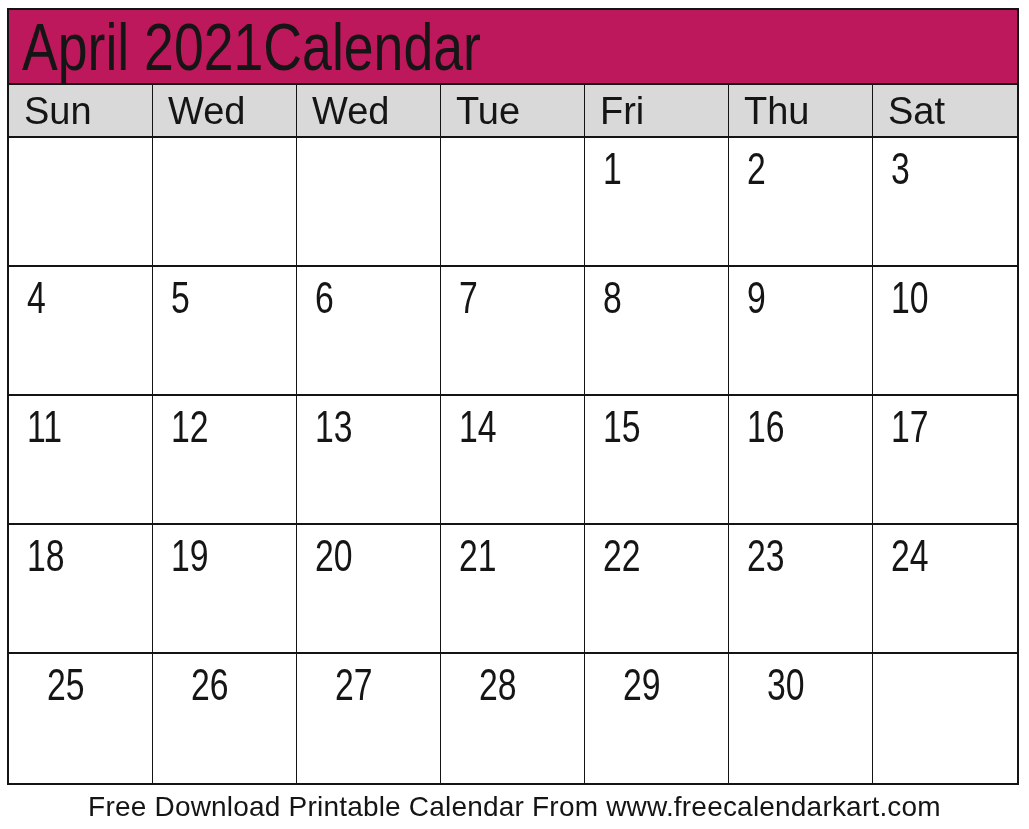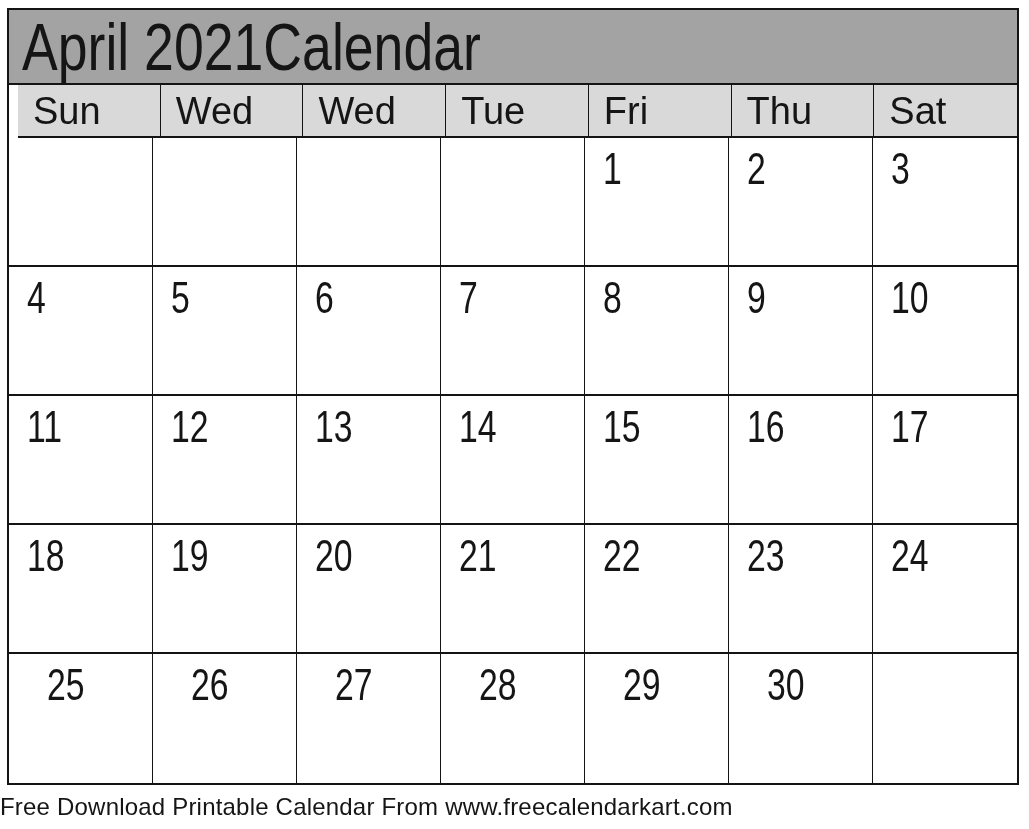--- a/index.html
+++ b/index.html
@@ -28,39 +28,38 @@
     flex-direction: column;
     background: #ffffff;
   }
   .title-band {
     height: 75px;
     box-sizing: border-box;
     border-bottom: 2px solid #141414;
     display: flex;
     align-items: center;
     padding-left: 13px;
-    background: #a3a3a3;
+    background: #be185d;
     flex: 0 0 auto;
   }
   .title-band h1 {
     margin: 0;
     font-size: 67px;
     font-weight: 400;
     line-height: 1;
     white-space: nowrap;
     transform: scaleX(0.80);
     transform-origin: left center;
     letter-spacing: 0px;
   }
   .weekday-row {
     flex: 0 0 auto;
     height: 53px;
     display: grid;
     grid-template-columns: repeat(7, 1fr);
-    padding-left: 9px;
   }
   .weekday-cell {
     background: #d9d9d9;
     border-right: 1px solid #141414;
     border-bottom: 2px solid #141414;
     box-sizing: border-box;
     display: flex;
     align-items: center;
     padding-left: 15px;
     font-size: 38px;
@@ -89,22 +88,22 @@
     line-height: 1.05;
     transform: scaleX(0.75);
     transform-origin: 0 0;
     white-space: nowrap;
   }
   .footer {
     position: absolute;
     left: 0;
     top: 789px;
     width: 1029px;
-    text-align: left;
-    font-size: 24px;
+    text-align: center;
+    font-size: 28px;
     line-height: 36px;
     letter-spacing: 0.2px;
     white-space: nowrap;
   }
 </style>
 </head>
 <body>
 
 <div class="page">
   <div class="calendar">

